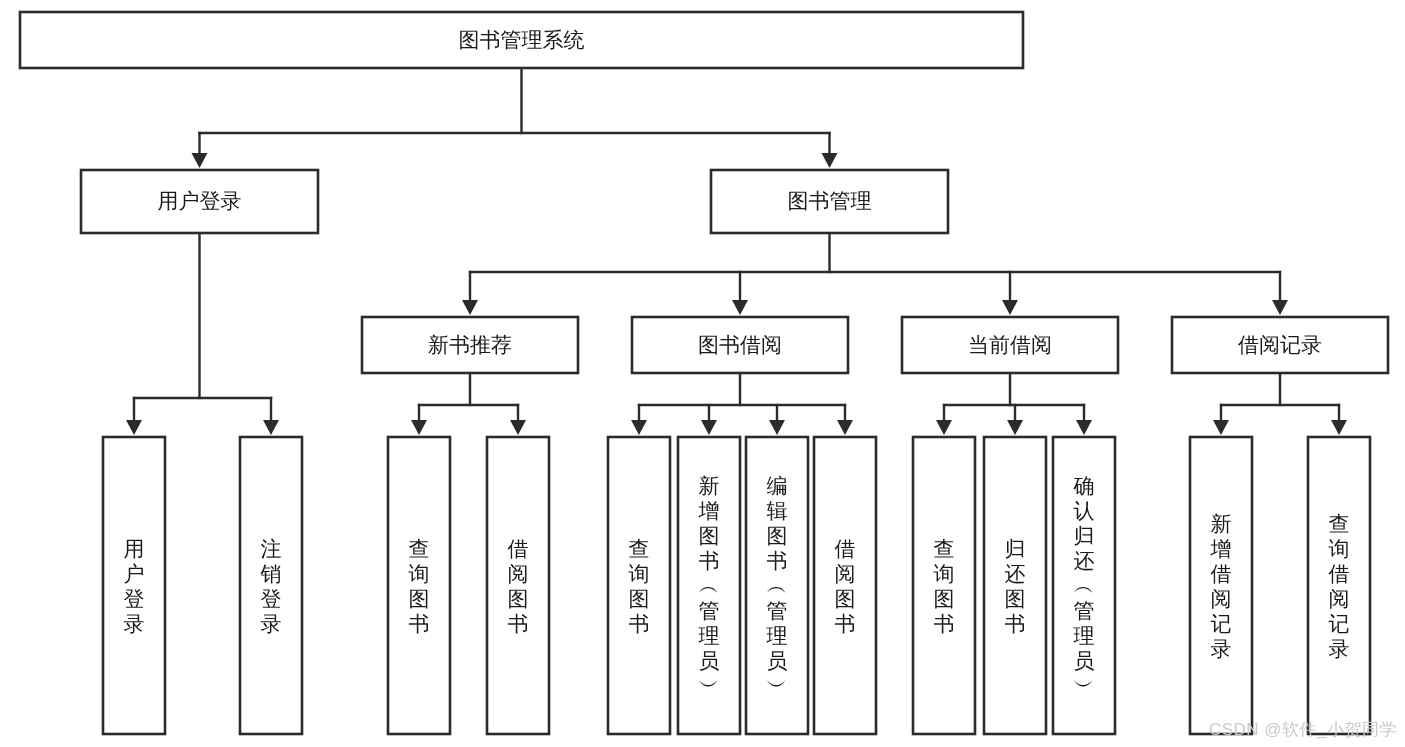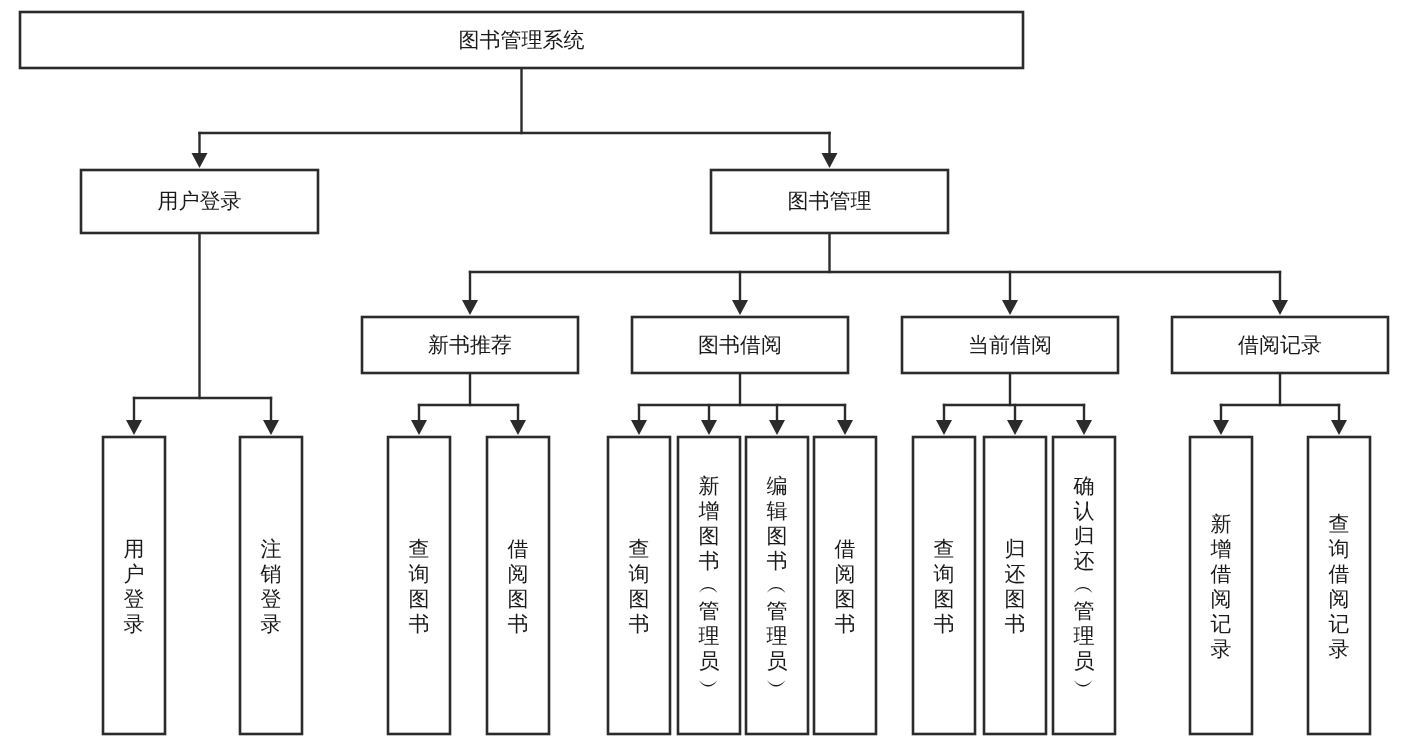--- a/index.html
+++ b/index.html
@@ -210,13 +210,14 @@
           <rect x="1190" y="437" width="62" height="297" class="node-box"></rect>
           <text x="1221" class="node-label-v"><tspan x="1221" y="530.5">新</tspan><tspan x="1221" y="555.5">增</tspan><tspan x="1221" y="580.5">借</tspan><tspan x="1221" y="605.5">阅</tspan><tspan x="1221" y="630.5">记</tspan><tspan x="1221" y="655.5">录</tspan></text>
         </g>
         <g>
           <rect x="1308" y="437" width="62" height="297" class="node-box"></rect>
           <text x="1339" class="node-label-v"><tspan x="1339" y="530.5">查</tspan><tspan x="1339" y="555.5">询</tspan><tspan x="1339" y="580.5">借</tspan><tspan x="1339" y="605.5">阅</tspan><tspan x="1339" y="630.5">记</tspan><tspan x="1339" y="655.5">录</tspan></text>
         </g>
       </g>
   </svg>
 
+  <div class="watermark-text">CSDN @软件_小贺同学</div>
 </div>
 
 </body></html>

